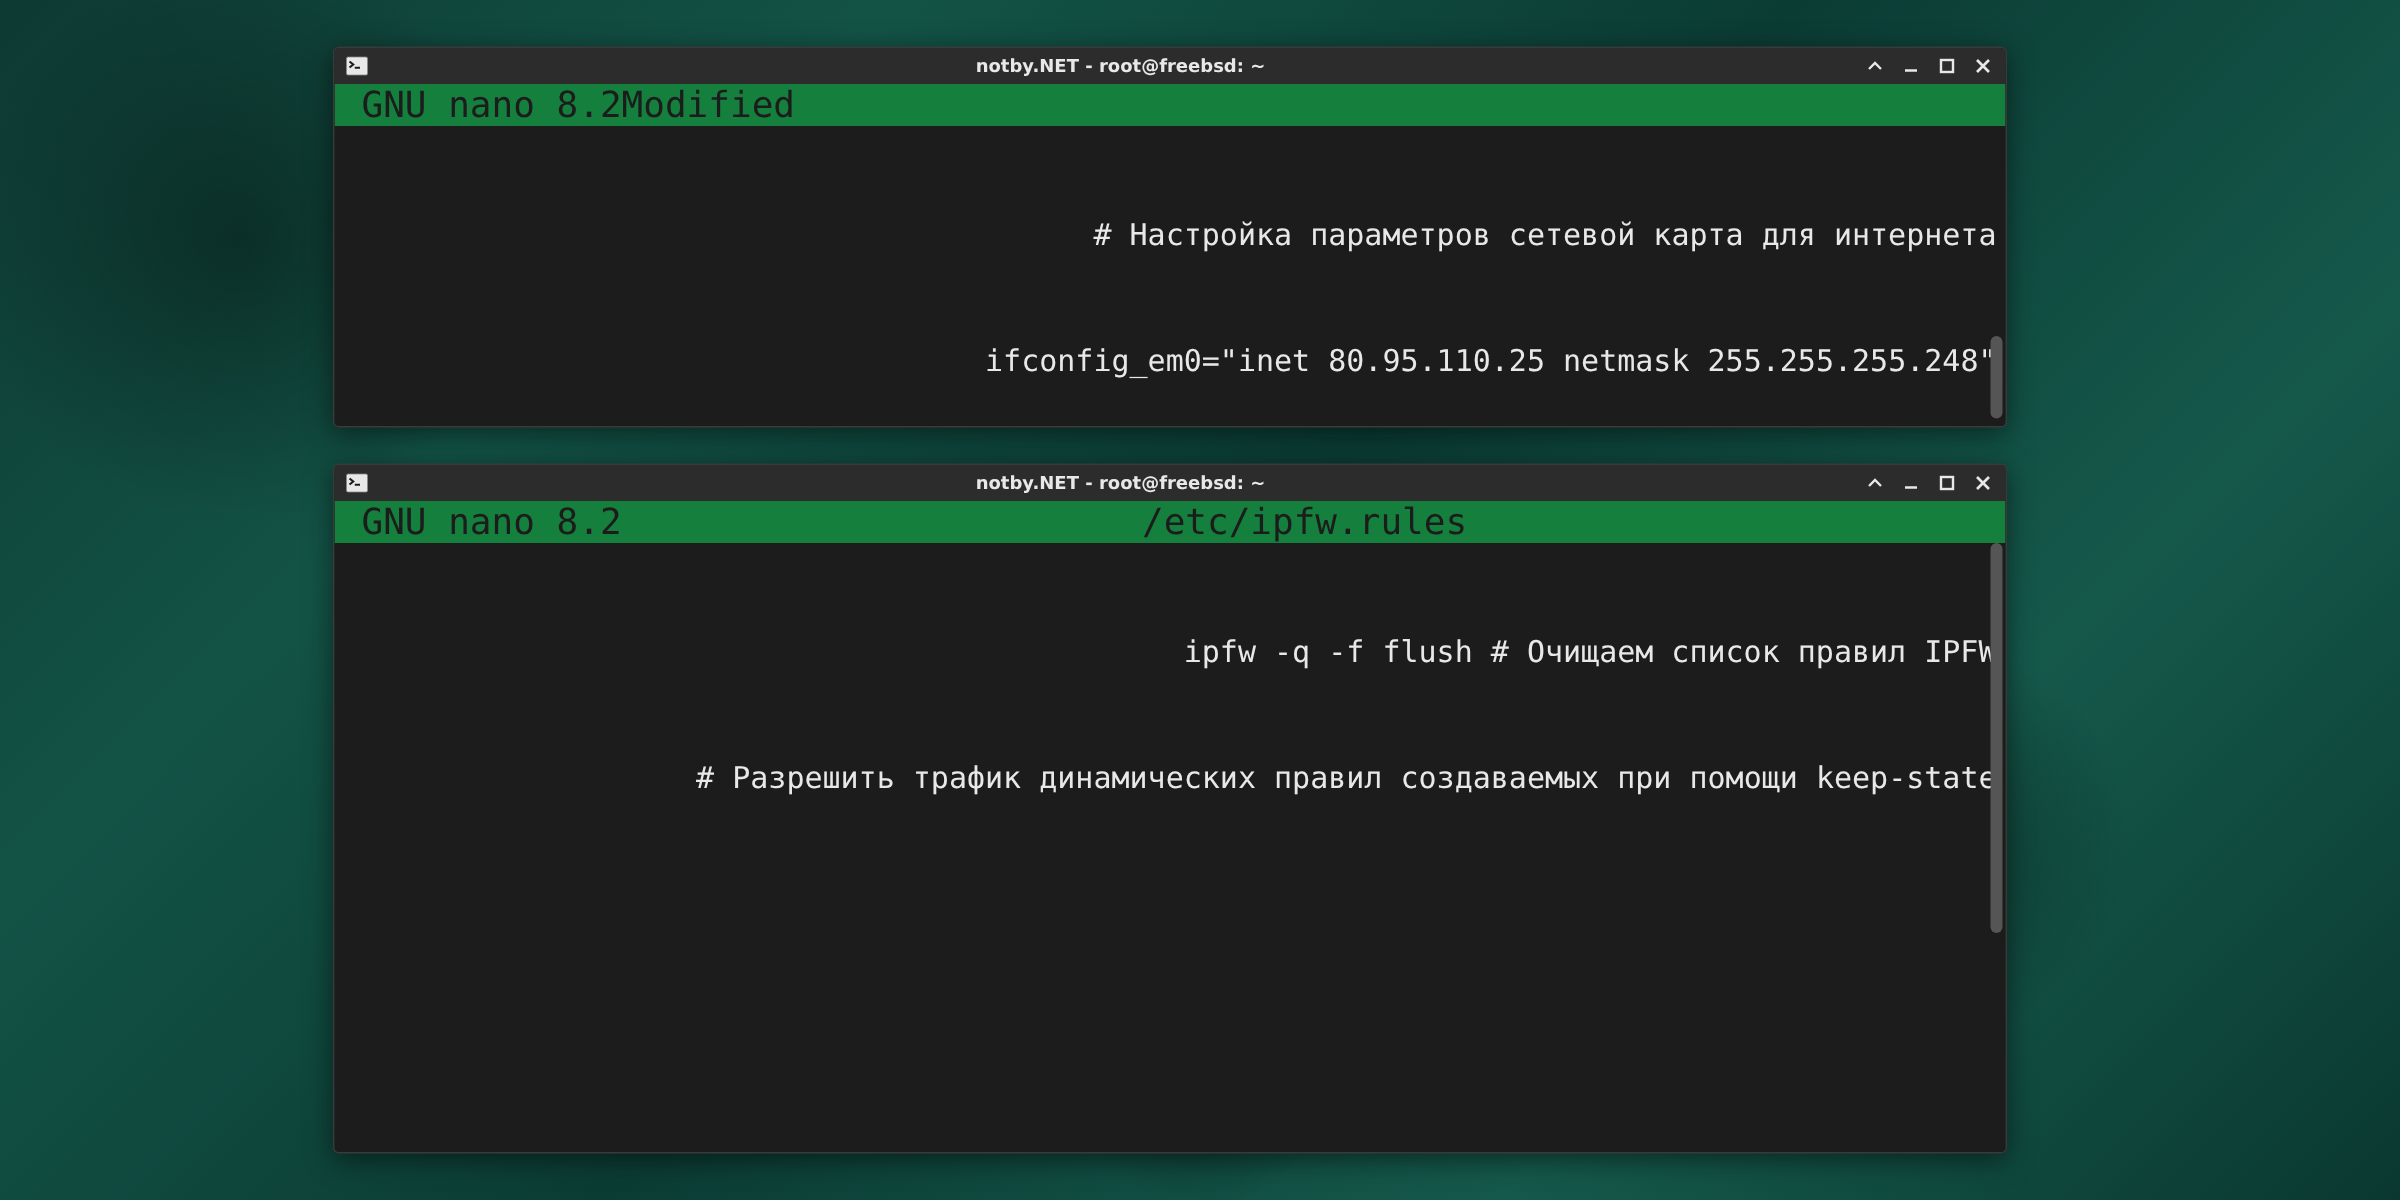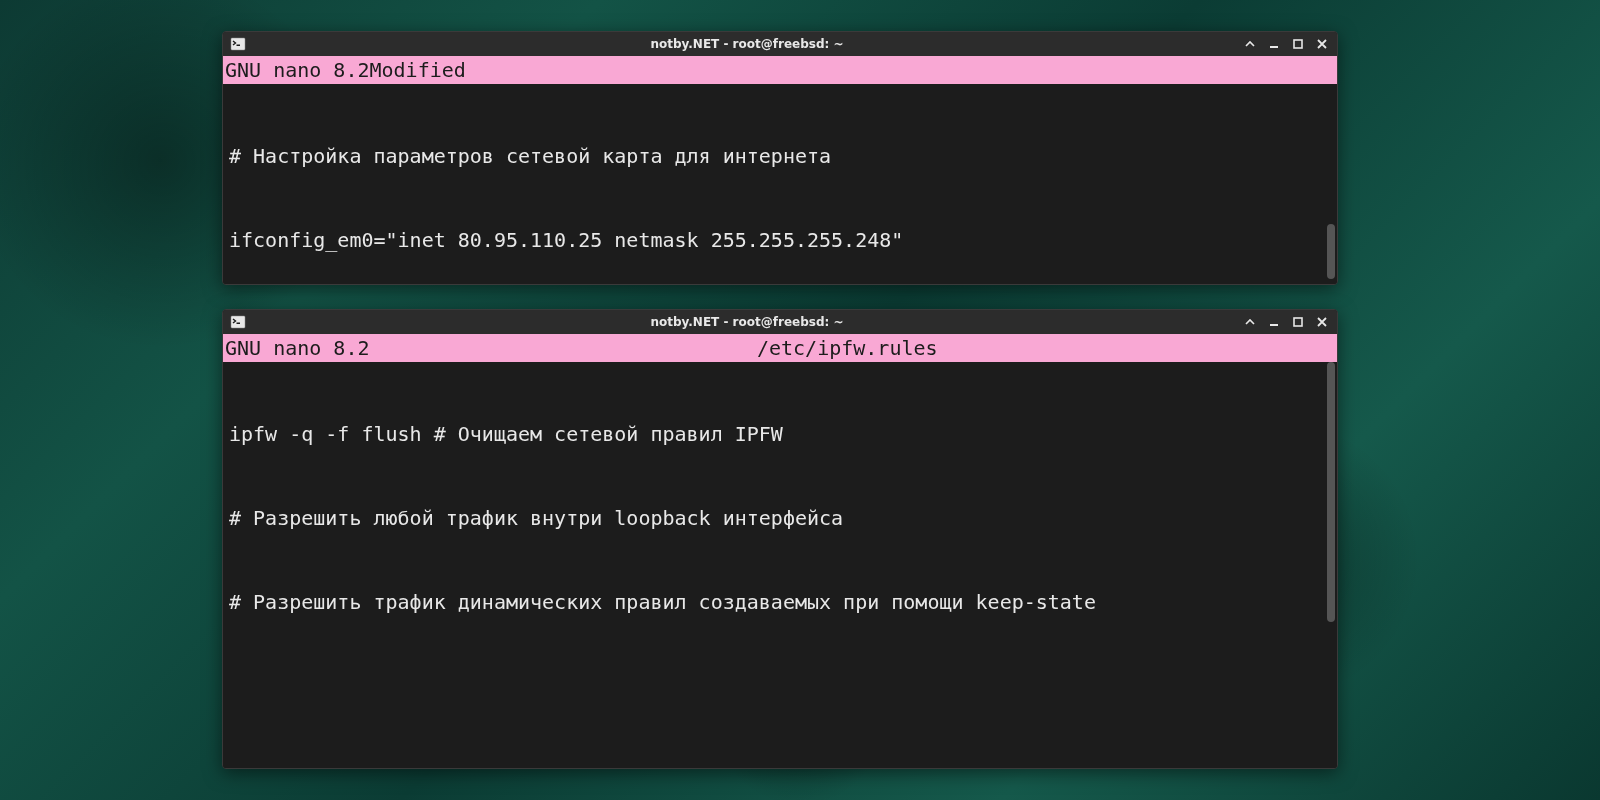--- a/index.html
+++ b/index.html
@@ -84,40 +84,40 @@
 
   .term-body {
     position: relative;
     height: calc(100% - 24px);
     background: #1c1c1c;
   }
 
   .nano-header {
     height: 28px;
     line-height: 28px;
-    background: #f9a8d4;
+    background: #15803d;
     color: #1c1c1c;
-    font-size: 20px;
+    font-size: 24px;
     white-space: pre;
-    padding-left: 2px;
+    padding-left: 18px;
     display: flex;
   }
   .nano-header .nh-left  { flex: 0 0 auto; }
   .nano-header .nh-mid   { flex: 1; text-align: center; }
   .nano-header .nh-right { flex: 0 0 auto; padding-right: 12px; }
 
   .file-content {
     padding: 2px 6px 6px 6px;
     color: #e8e8e8;
     font-size: 20px;
     line-height: 28px;
     white-space: pre;
     overflow: hidden;
   }
-  .file-content .line { white-space: pre; }
+  .file-content .line { white-space: pre; text-align: right; }
 
   .scrollbar {
     position: absolute;
     right: 2px;
     width: 8px;
     background: transparent;
   }
   .scrollbar .thumb {
     position: absolute;
     left: 0;
@@ -221,22 +221,21 @@
         </span>
       </div>
     </div>
     <div class="term-body">
       <div class="nano-header">
         <span class="nh-left">GNU nano 8.2</span>
         <span class="nh-mid">/etc/ipfw.rules</span>
         <span class="nh-right"></span>
       </div>
       <div class="file-content">
-        <div class="line">ipfw -q -f flush # Очищаем сетевой правил IPFW</div>
-        <div class="line"># Разрешить любой трафик внутри loopback интерфейса</div>
+        <div class="line">ipfw -q -f flush # Очищаем список правил IPFW</div>
         <div class="line"># Разрешить трафик динамических правил создаваемых при помощи keep-state</div>
         
         <div class="line"></div>
         
         
         
         
         <div class="line"></div>
         
         

